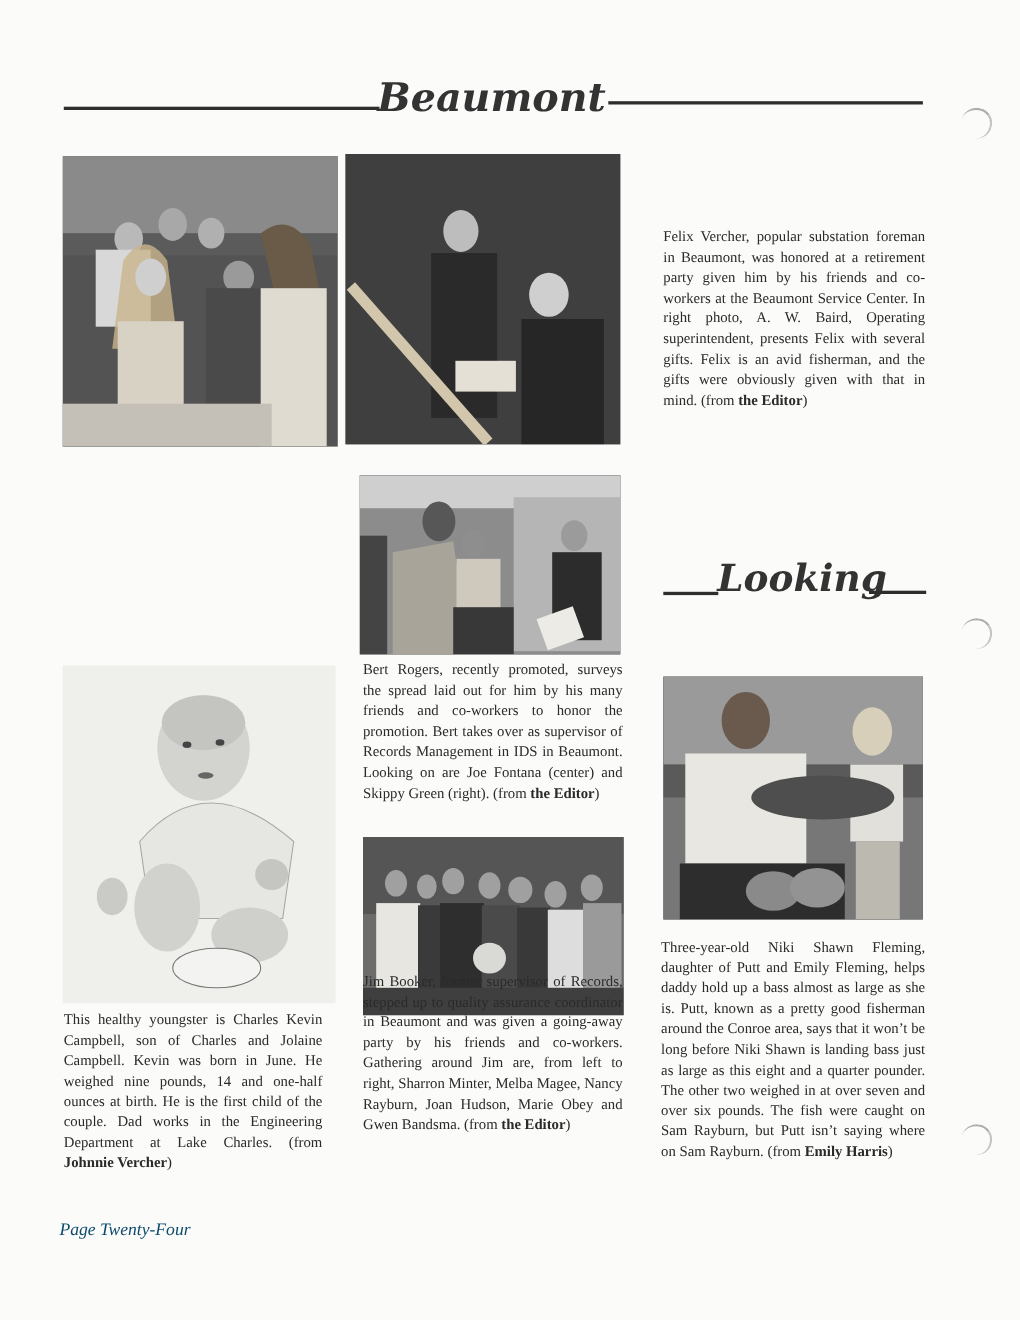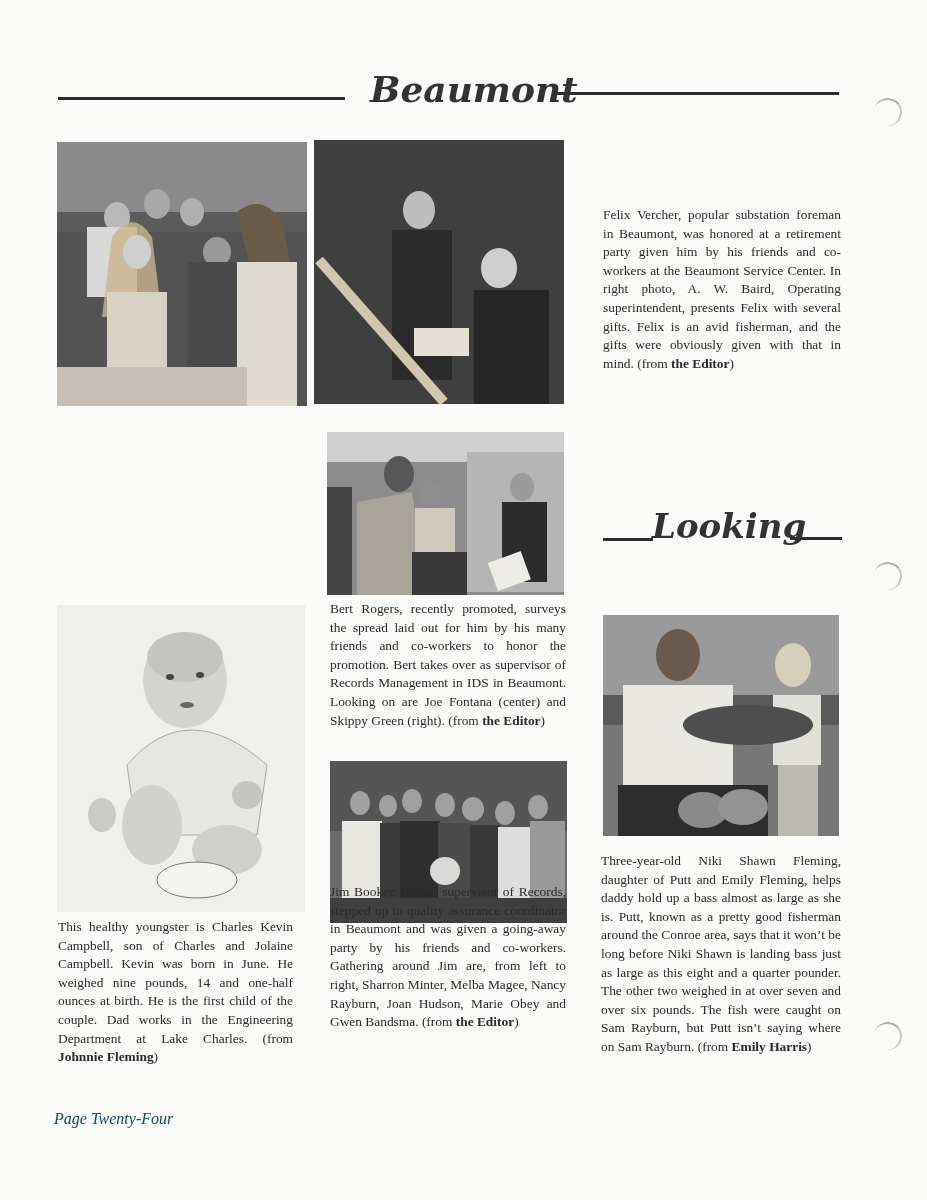--- a/index.html
+++ b/index.html
@@ -48,21 +48,21 @@
     border-top: 2px solid #9a9a9a; border-right: 2px solid #b8b8b8;
     border-radius: 50%;
     transform: rotate(10deg);
     opacity: 0.8;
   }
 </style>
 </head>
 <body>
 
 <div class="rule" style="left:58px; top:97px; width:287px;"></div>
-<div class="script-title" style="left:370px; top:68px; font-size:36px;">Beaumont</div>
+<div class="script-title" style="left:343px; top:68px; font-size:36px;">Beaumont</div>
 <div class="rule" style="left:553px; top:92px; width:286px;"></div>
 
 <div class="photo" style="left:57px; top:142px; width:250px; height:264px; background:#6e6e6e;">
   <svg viewBox="0 0 250 264" preserveAspectRatio="none">
     <rect width="250" height="264" fill="#777"></rect>
     <rect width="250" height="90" fill="#8a8a8a"></rect>
     <rect x="0" y="70" width="250" height="194" fill="#3c3c3c" opacity="0.6"></rect>
     <ellipse cx="60" cy="75" rx="13" ry="15" fill="#b9b9b9"></ellipse>
     <ellipse cx="100" cy="62" rx="13" ry="15" fill="#a8a8a8"></ellipse>
     <ellipse cx="135" cy="70" rx="12" ry="14" fill="#b0b0b0"></ellipse>
@@ -176,21 +176,21 @@
     <rect x="170" y="80" width="48" height="70" fill="#e2e0da"></rect>
     <rect x="175" y="150" width="40" height="71" fill="#bcb9b1"></rect>
     <ellipse cx="145" cy="110" rx="65" ry="20" fill="#4e4e4e"></ellipse>
     <ellipse cx="100" cy="195" rx="25" ry="18" fill="#8a8a8a"></ellipse>
     <ellipse cx="140" cy="192" rx="25" ry="18" fill="#939393"></ellipse>
   </svg>
 </div>
 
 <div class="caption" style="left:58px; top:918px; width:235px;">
   <span>This healthy youngster is Charles Kevin Campbell, son of Charles and Jolaine Campbell. Kevin was born in June. He weighed nine pounds, 14 and one-half ounces at birth. He is the first child of the couple. Dad works in the Engineering Department at Lake Charles.</span>
-  <span>(from </span><b>Johnnie Fleming</b><span>)</span>
+  <span>(from </span><b>Johnnie Vercher</b><span>)</span>
 </div>
 
 <div class="caption" style="left:330px; top:883px; width:236px;">
   <span>Jim Booker, former supervisor of Re­cords, stepped up to quality assurance coordinator in Beaumont and was given a going-away party by his friends and co-workers. Gathering around Jim are, from left to right, Sharron Minter, Melba Magee, Nancy Rayburn, Joan Hudson, Marie Obey and Gwen Bands­ma.</span>
   <span>(from </span><b>the Editor</b><span>)</span>
 </div>
 
 <div class="caption" style="left:601px; top:852px; width:240px;">
   <span>Three-year-old Niki Shawn Fleming, daughter of Putt and Emily Fleming, helps daddy hold up a bass almost as large as she is. Putt, known as a pretty good fisherman around the Conroe area, says that it won’t be long before Niki Shawn is landing bass just as large as this eight and a quarter pounder. The other two weighed in at over seven and over six pounds. The fish were caught on Sam Rayburn, but Putt isn’t saying where on Sam Ray­burn.</span>
   <span>(from </span><b>Emily Harris</b><span>)</span>

